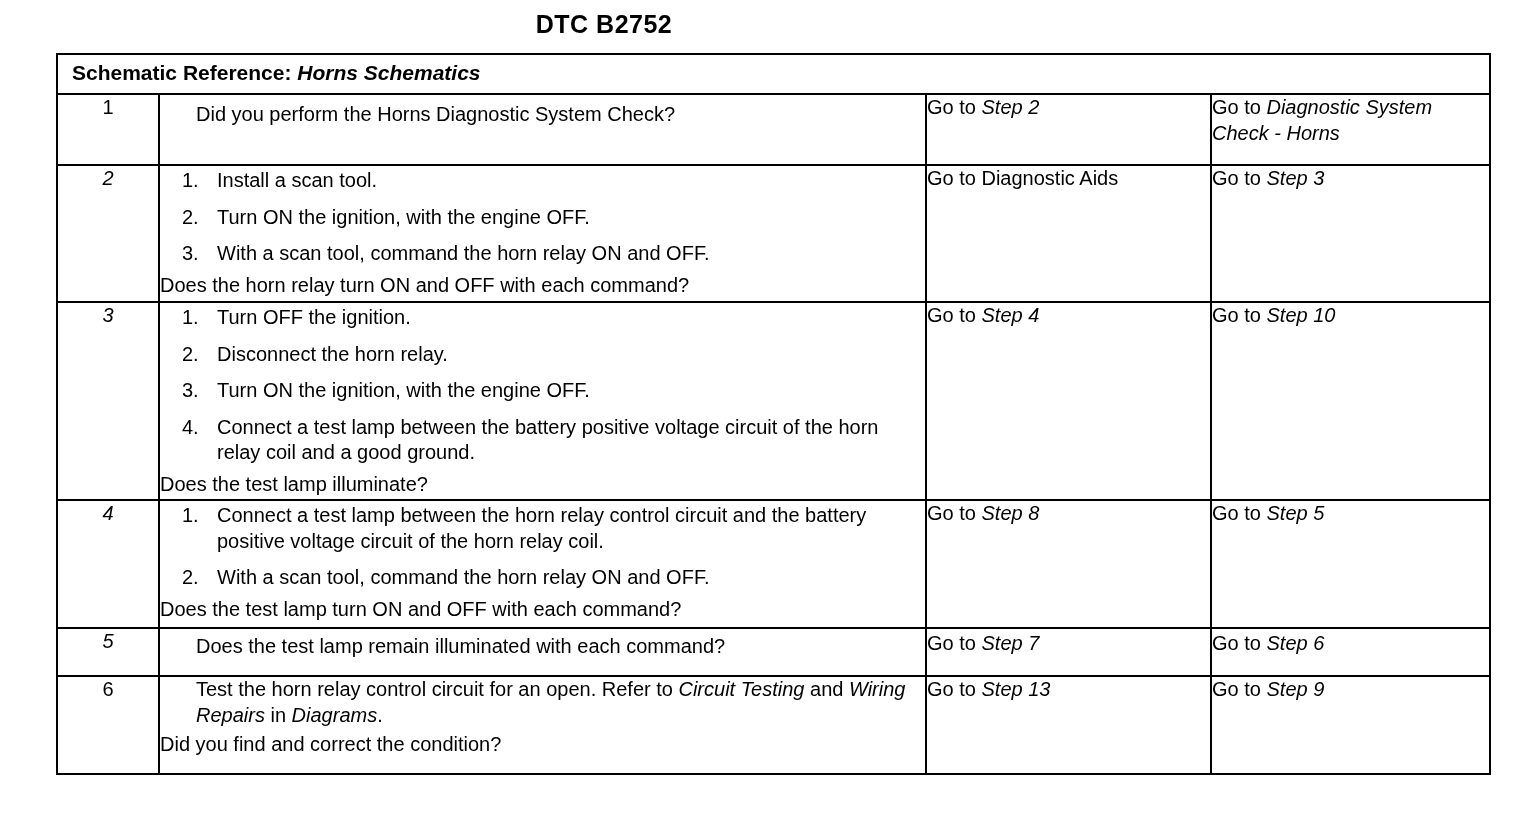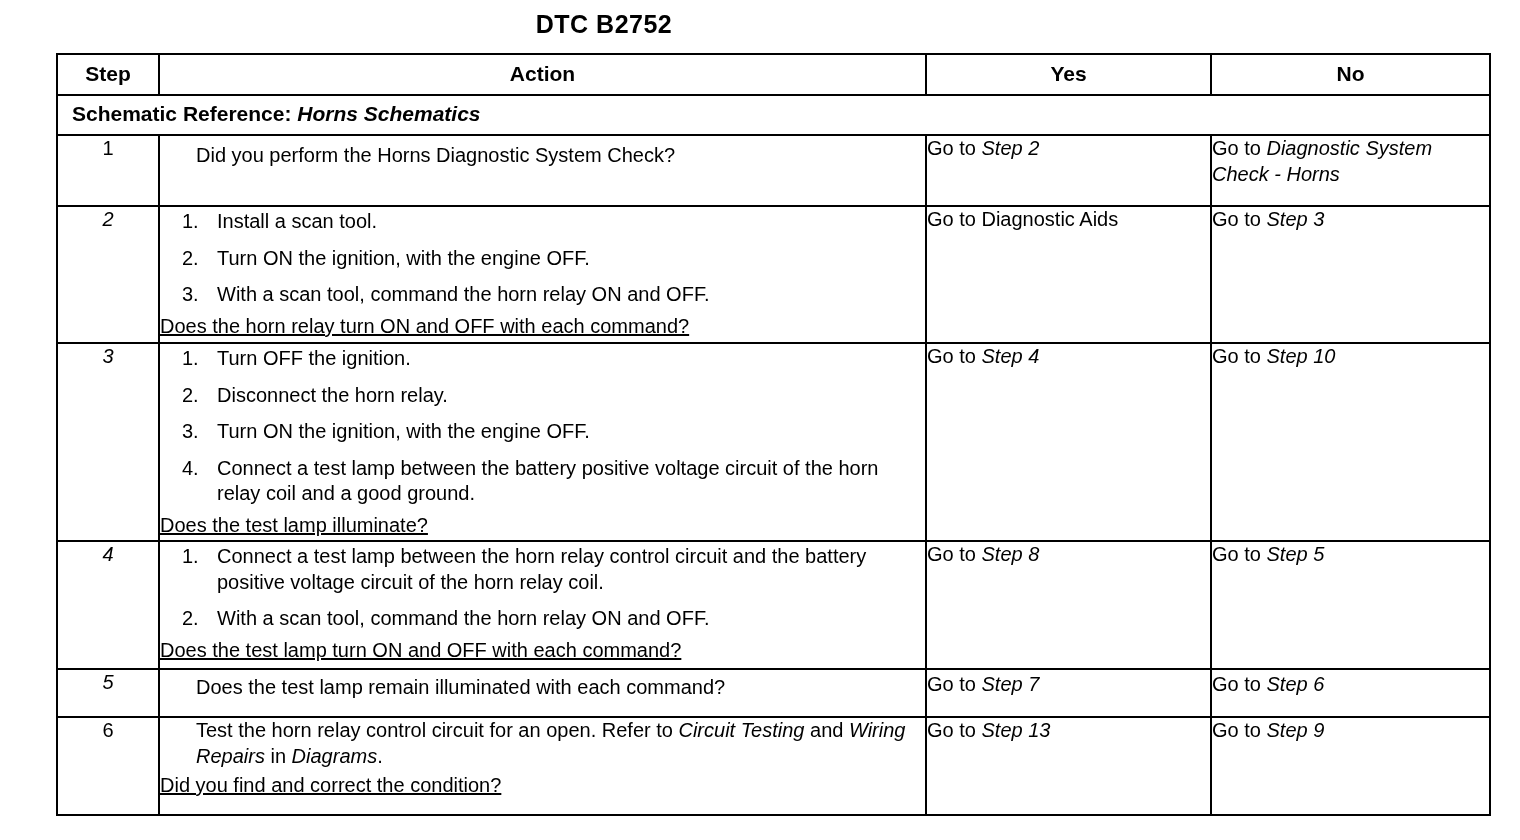--- a/index.html
+++ b/index.html
@@ -105,21 +105,20 @@
   .action ol.steps li .num {
     position: absolute;
     left: 22px;
     top: 0;
     width: 28px;
     text-align: left;
   }
   .action .closing {
     display: block;
     margin-top: 4px;
-    text-decoration: underline;
   }
   .action em, .yesno em { }
 
   
   .answer {
     text-align: left;
     vertical-align: bottom;
     padding: 0 6px 6px 6px;
   }
   .answer .line { display: block; }
@@ -145,26 +144,20 @@
 
   <table class="dtc-table">
     <colgroup>
       <col class="col-step">
         <col class="col-action">
         <col class="col-yes">
         <col class="col-no">
     </colgroup>
     <tbody>
 
-      <tr class="hdr">
-        <td>Step</td>
-        <td>Action</td>
-        <td>Yes</td>
-        <td>No</td>
-      </tr>
 
       <tr class="schematic">
         <td colspan="4"><span>Schematic Reference:</span>
           <em>Horns Schematics</em></td>
       </tr>
 
       <tr class="row-h-1">
         <td class="stepnum">1</td>
         <td class="action">
           <span class="lead">Did you perform the Horns Diagnostic System Check?</span>

